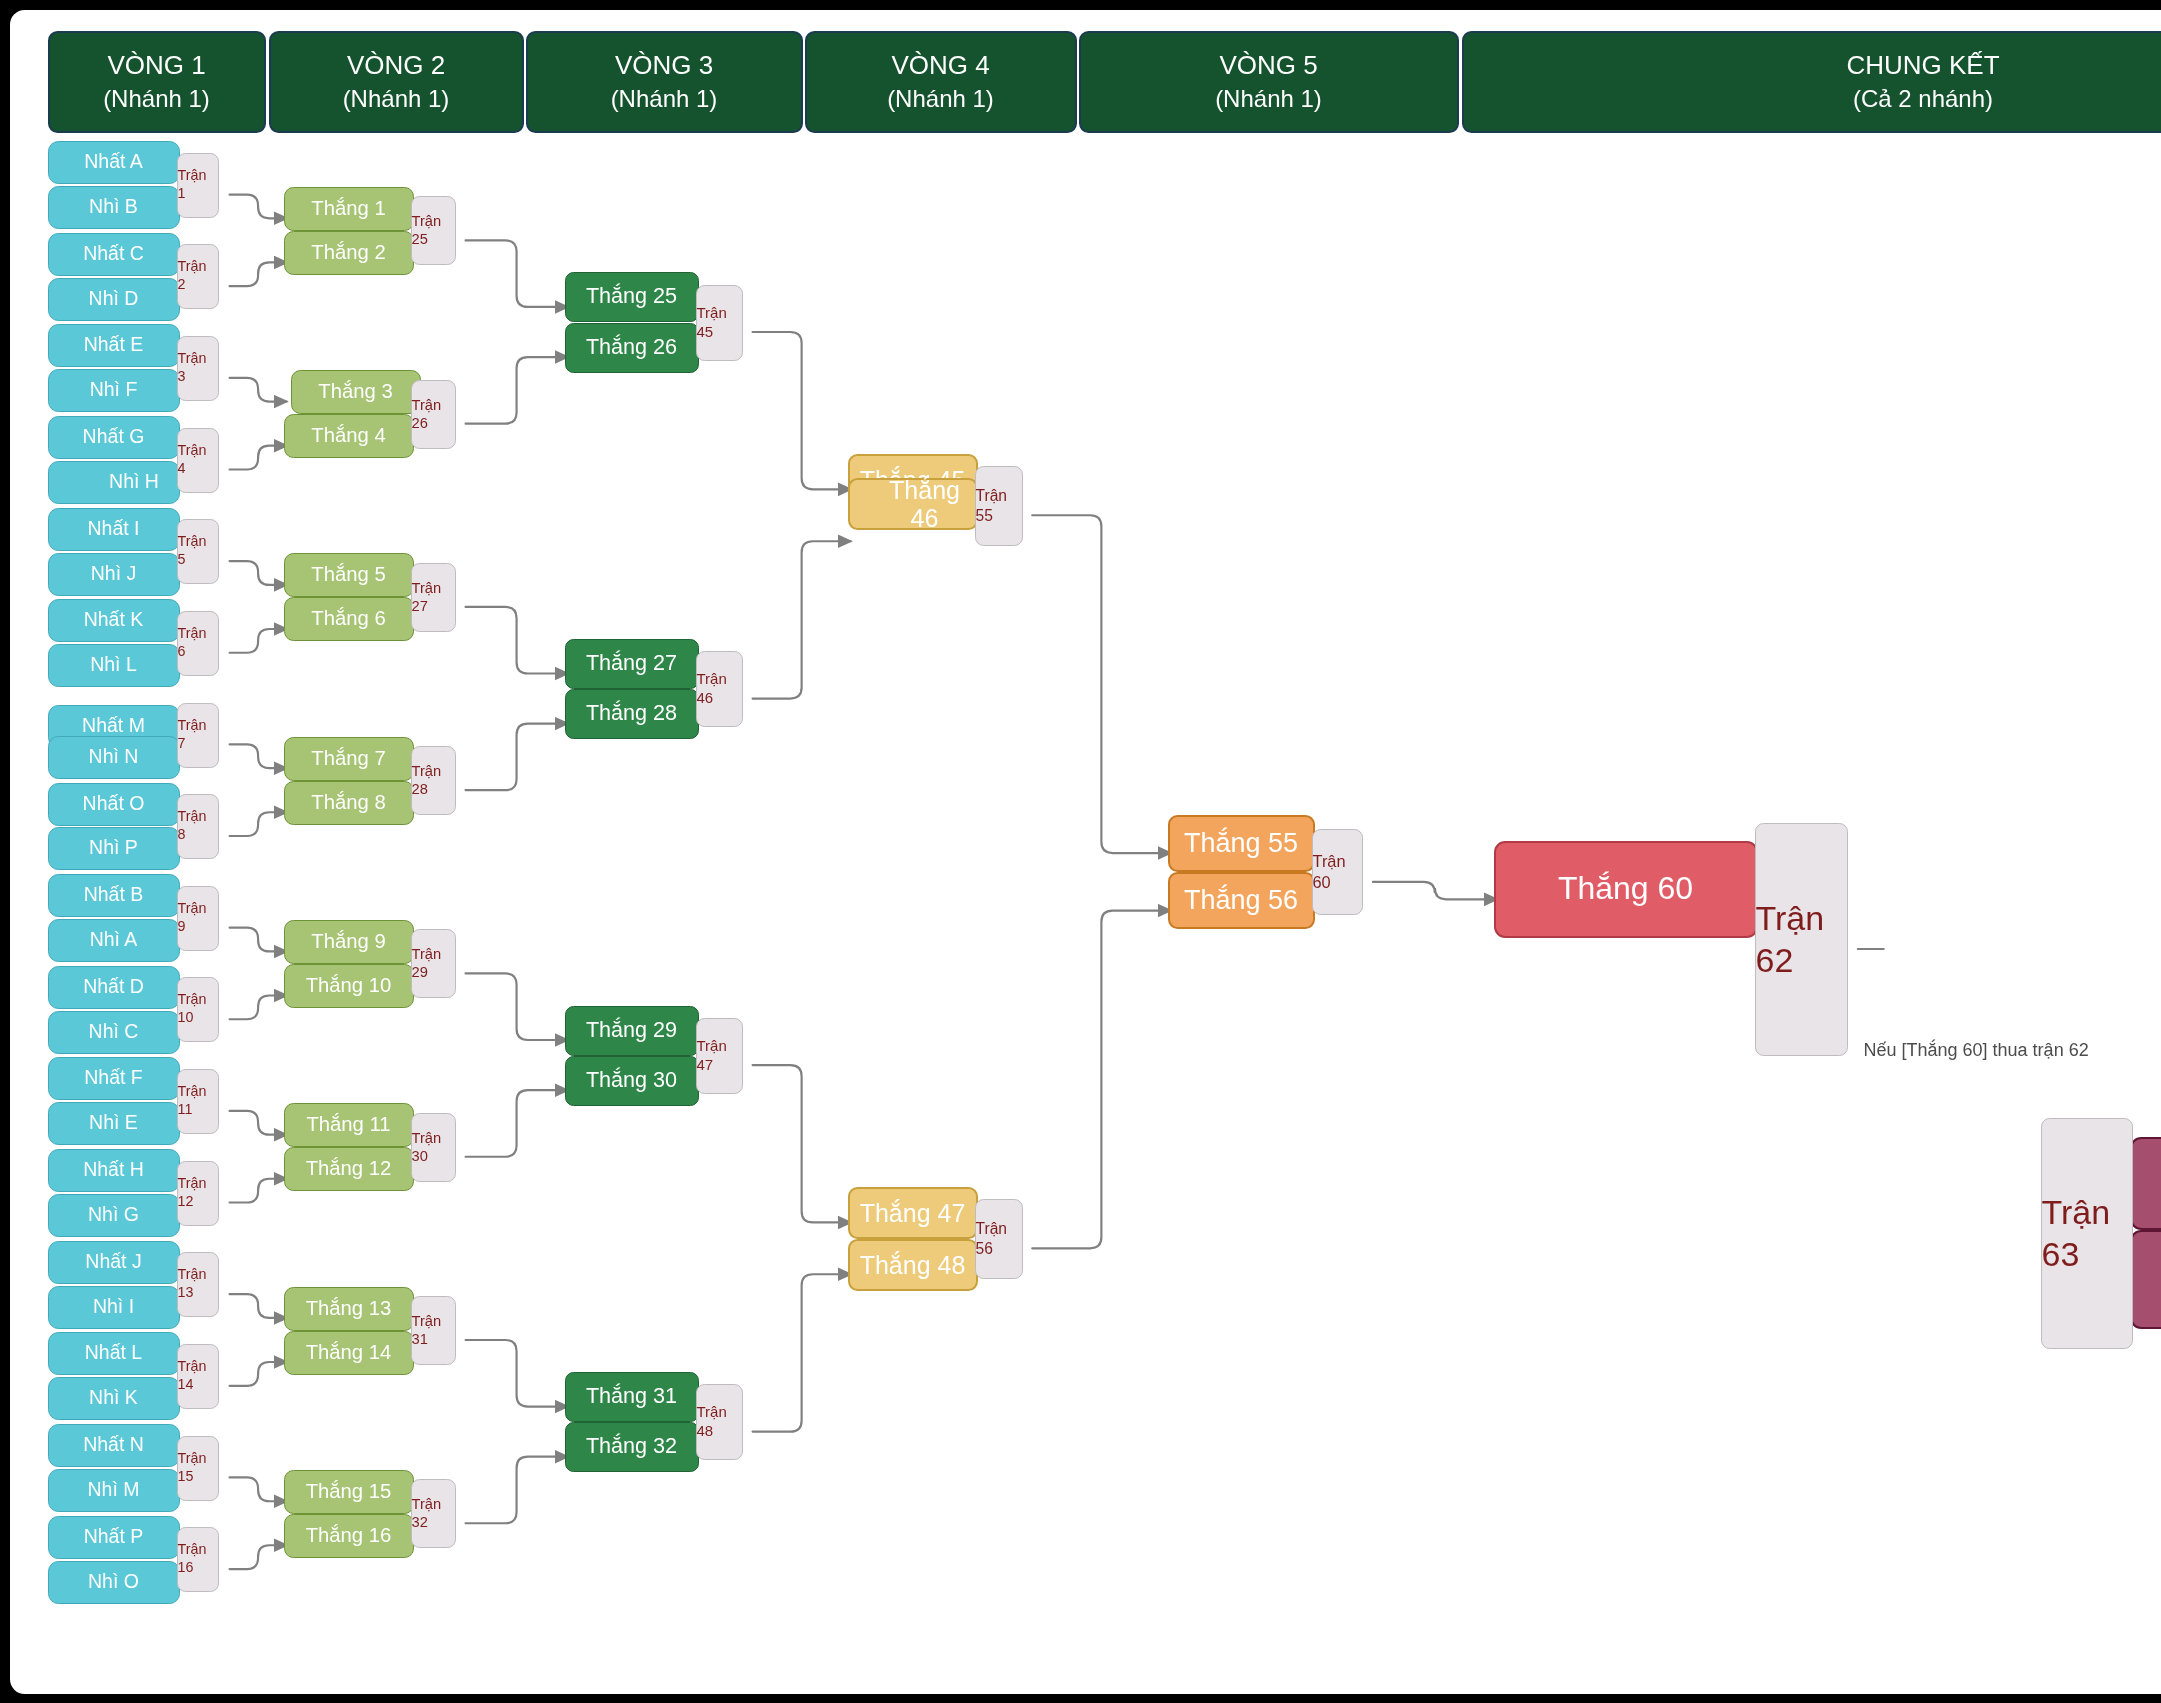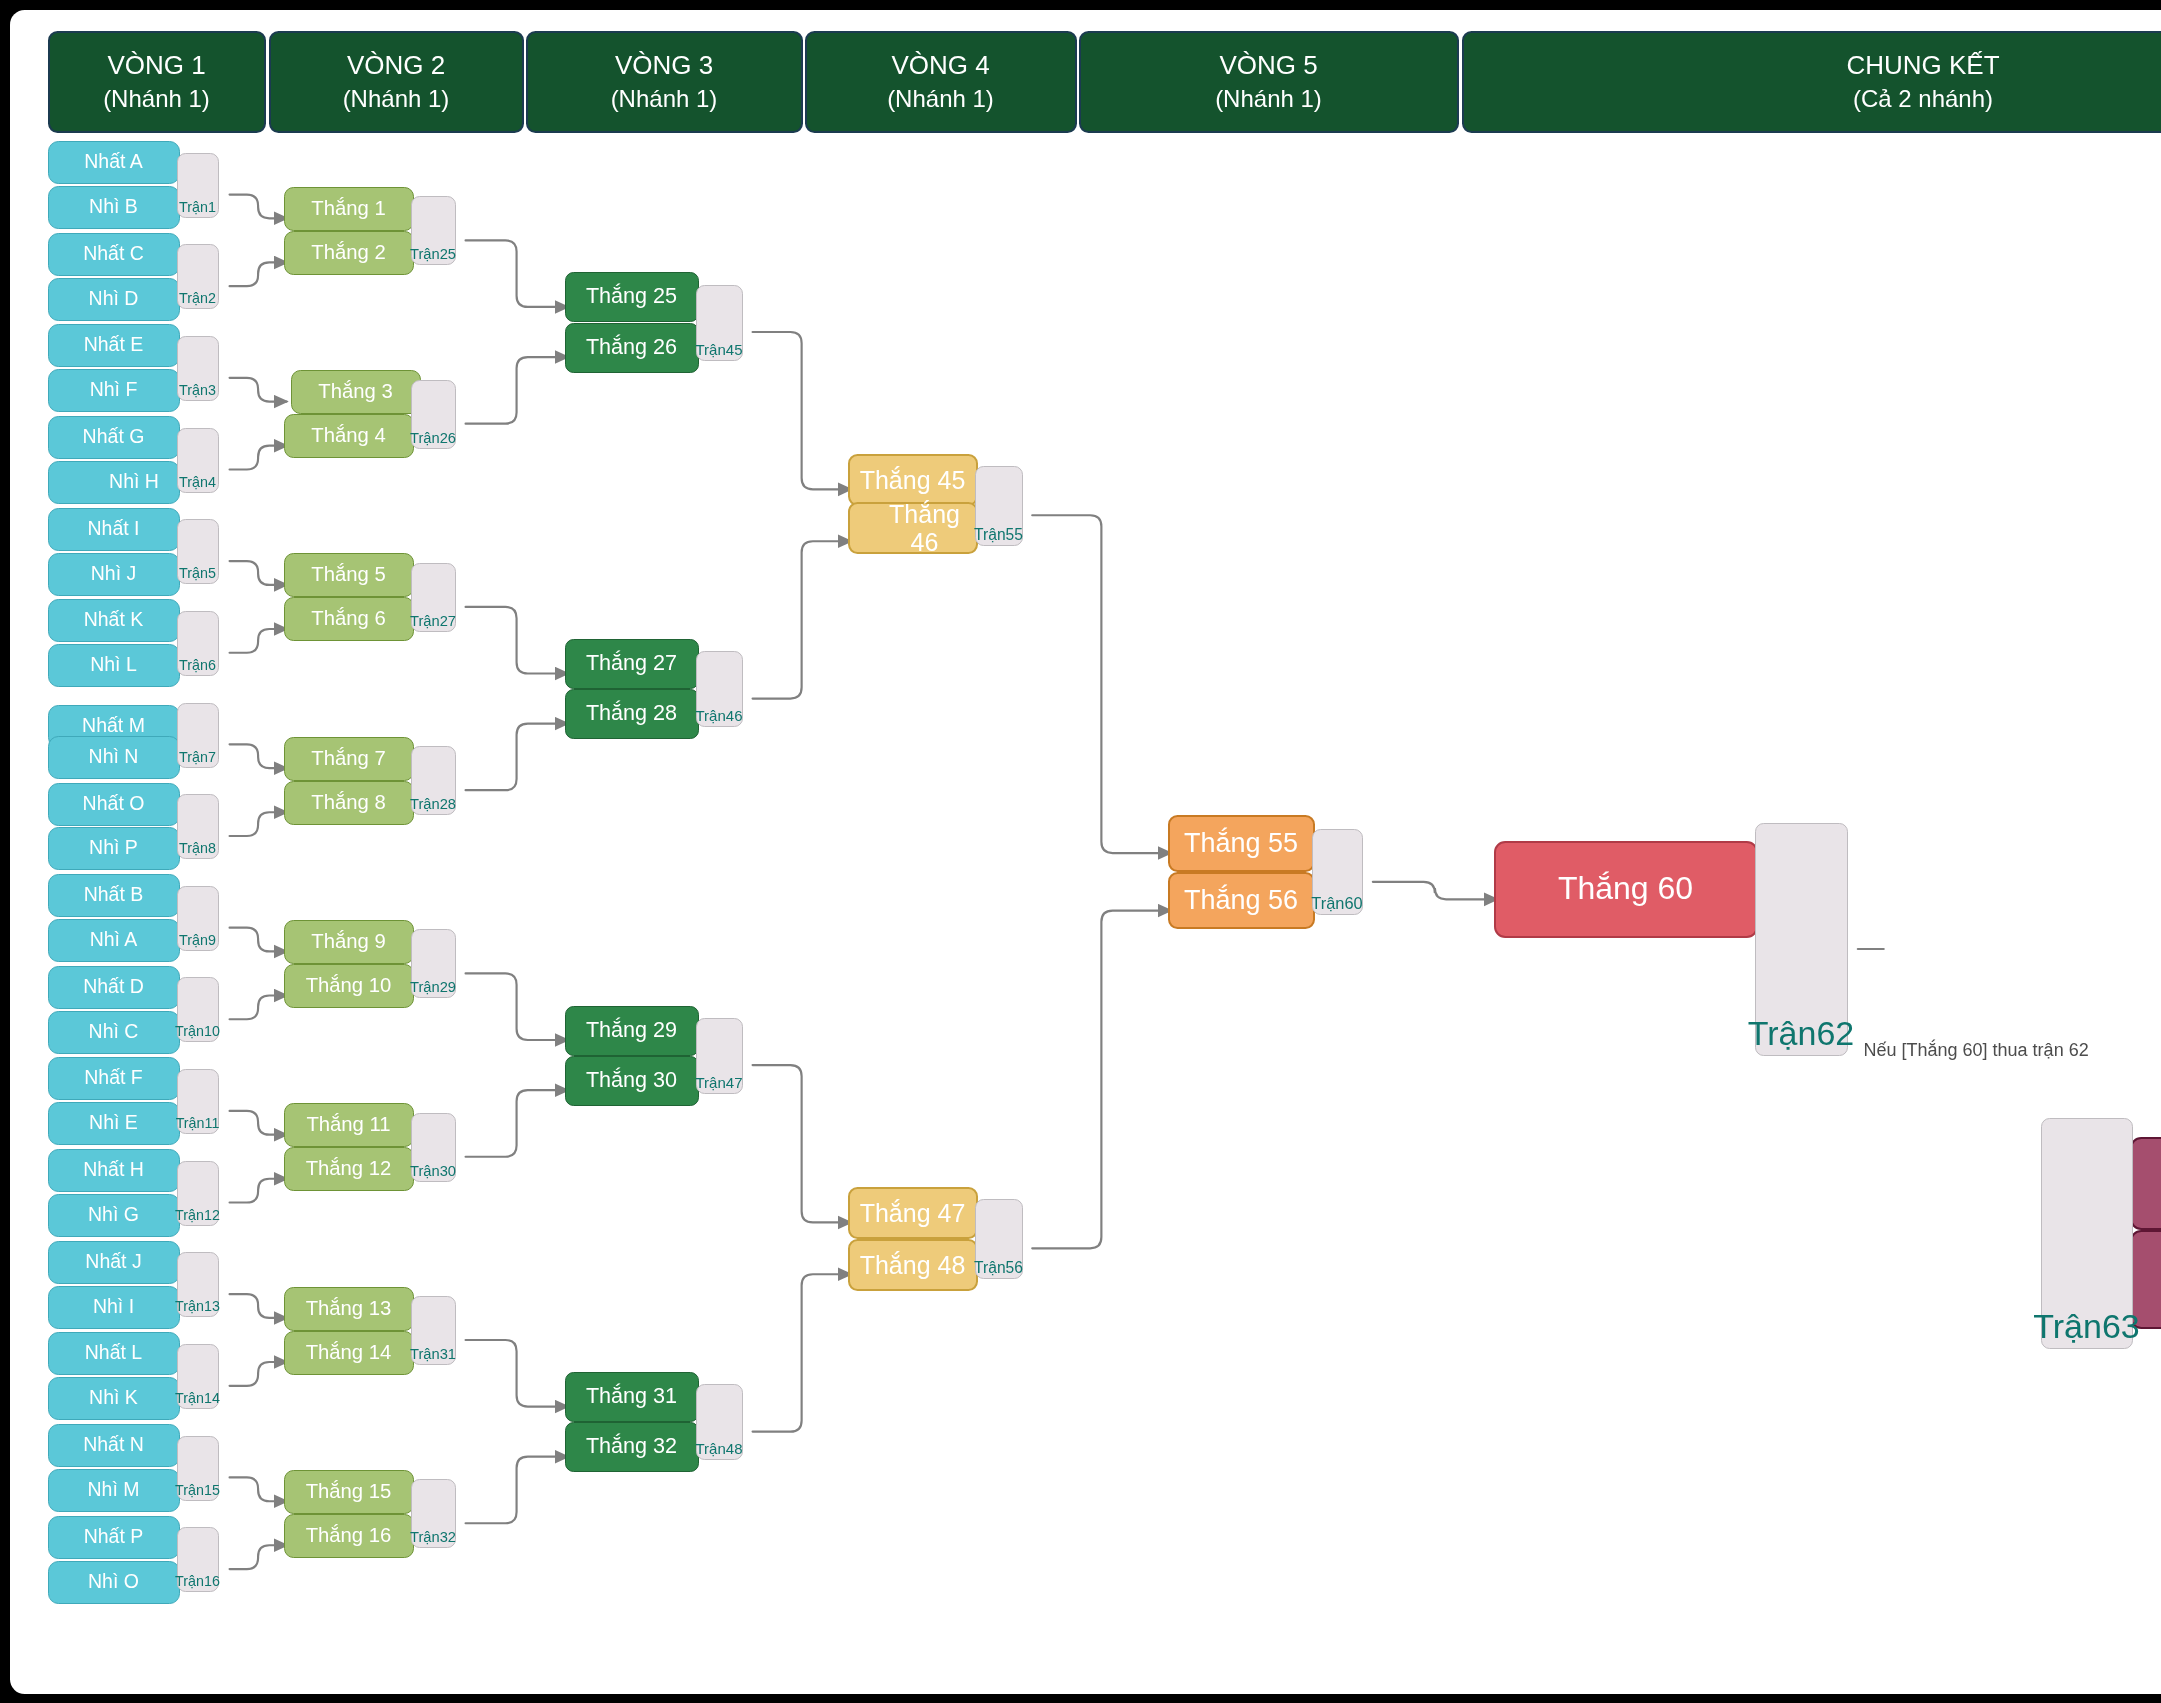--- a/index.html
+++ b/index.html
@@ -17,22 +17,22 @@
   .r3{background:#2E8749;border:1.7px solid #1F6334;font-size:21.6px;border-radius:8.6px;}
   .r4{background:#EECB7A;border:2.2px solid #C9A13C;font-size:25px;border-radius:9.5px;}
   .r5{background:#F3A košice;}
   .r5{background:#F3A council;}
   .r5{background:#F4A busca;}
   .r5{background:#F4A55D;border:2.2px solid #C87A23;font-size:27px;border-radius:9.5px;}
   .r6{background:#E05C66;border:2.2px solid #B03B47;font-size:32px;border-radius:11.2px;flex-direction:column;}
   .r7{background:#A54E6E;border:2.6px solid #5E1634;font-size:32px;border-radius:11.2px;flex-direction:column;}
   .sub{font-size:27px;display:block;}
   .mbox{position:absolute;box-sizing:border-box;background:#E9E4E8;border:1.3px solid #BFBCC0;
-        border-radius:8.6px;display:flex;flex-direction:row;align-items:flex-end;justify-content:center;
-        color:#0f766e;text-align:center;line-height:1.25;font-size:16.4px;}
+        border-radius:8.6px;display:flex;flex-direction:column;align-items:flex-start;justify-content:center;
+        color:#7f1d1d;text-align:center;line-height:1.25;font-size:16.4px;}
   .mbox .n{display:block;}
   .note{position:absolute;color:#4C4C4C;font-size:18px;white-space:nowrap;}
   svg.conn{position:absolute;left:0;top:0;width:2430px;height:1703px;pointer-events:none;}
 </style>
 </head>
 <body>
 
 <div id="root">
   <div id="panel">
     <svg class="conn" id="connsvg" viewBox="0 0 5620 3940" width="2430" height="1703">
@@ -265,21 +265,21 @@
         <span class="n">Trận</span>
         <span class="n">47</span>
       </div>
       <div class="team r3" style="left: 555px; top: 1362px; width: 134px; height: 50px;">Thắng 31</div>
       <div class="team r3" style="left: 555px; top: 1412px; width: 134px; height: 50px;">Thắng 32</div>
       <div class="mbox" style="font-size: 15px; left: 686px; top: 1374px; width: 47px; height: 76px;">
         <span class="n">Trận</span>
         <span class="n">48</span>
       </div>
       <div class="team r4" style="left: 838px; top: 444px; width: 130px; height: 52px;">Thắng 45</div>
-      <div class="team r4" style="left: 838px; top: 492px; width: 130px; height: 52px; padding-left: 24px;">Thắng 46</div>
+      <div class="team r4" style="left: 838px; top: 468px; width: 130px; height: 52px; padding-left: 24px;">Thắng 46</div>
       <div class="mbox" style="font-size: 15.6px; left: 965px; top: 456px; width: 48px; height: 80px;">
         <span class="n">Trận</span>
         <span class="n">55</span>
       </div>
       <div class="team r4" style="left: 838px; top: 1177px; width: 130px; height: 52px;">Thắng 47</div>
       <div class="team r4" style="left: 838px; top: 1229px; width: 130px; height: 52px;">Thắng 48</div>
       <div class="mbox" style="font-size: 15.6px; left: 965px; top: 1189px; width: 48px; height: 80px;">
         <span class="n">Trận</span>
         <span class="n">56</span>
       </div>

